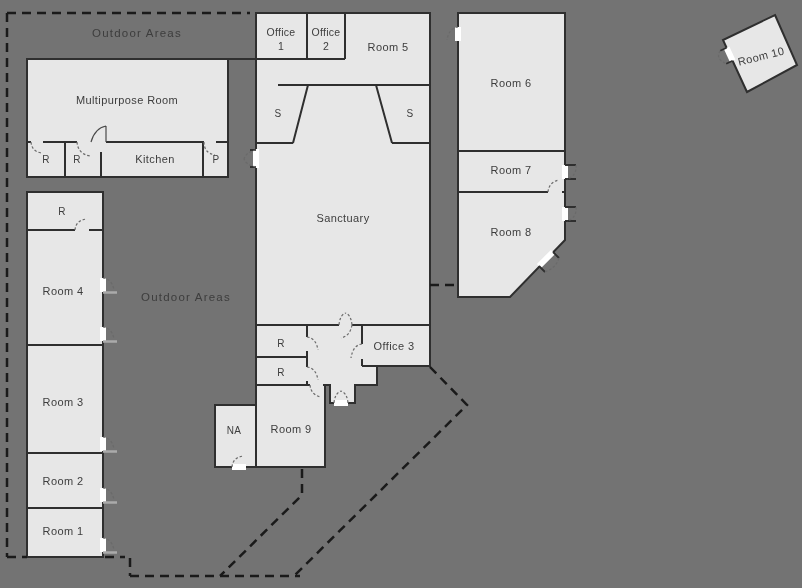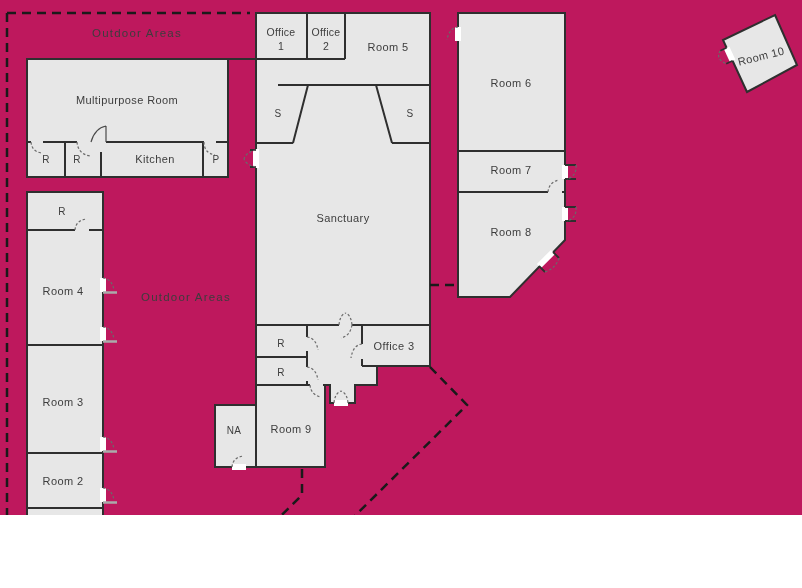--- a/index.html
+++ b/index.html
@@ -1,16 +1,16 @@
 <!DOCTYPE html>
 <html><head>
 <meta charset="utf-8">
 <style>
   html,body{margin:0;padding:0;background:#ffffff;}
-  .stage{position:relative;width:802px;height:515px;background:#be185d;overflow:hidden;}
+  .stage{position:relative;width:802px;height:588px;background:#737373;overflow:hidden;}
   svg{display:block;}
   text{font-family:"Liberation Sans", sans-serif;fill:#3d3d3d;}
   .room-label{font-size:11px;letter-spacing:0.4px;}
   .small-label{font-size:10px;letter-spacing:0.3px;}
   .office-label{font-size:10.5px;letter-spacing:0.3px;}
   .outdoor-label{font-size:11.5px;letter-spacing:1.2px;}
   .footprint{fill:#e7e7e7;stroke:#2f2f2f;stroke-width:2;stroke-linejoin:miter;}
   .wall{stroke:#2f2f2f;stroke-width:2;fill:none;}
   .stub{stroke:#2f2f2f;stroke-width:1.8;fill:none;}
   .landing{stroke:#aaaaaa;stroke-width:2.5;fill:none;}

